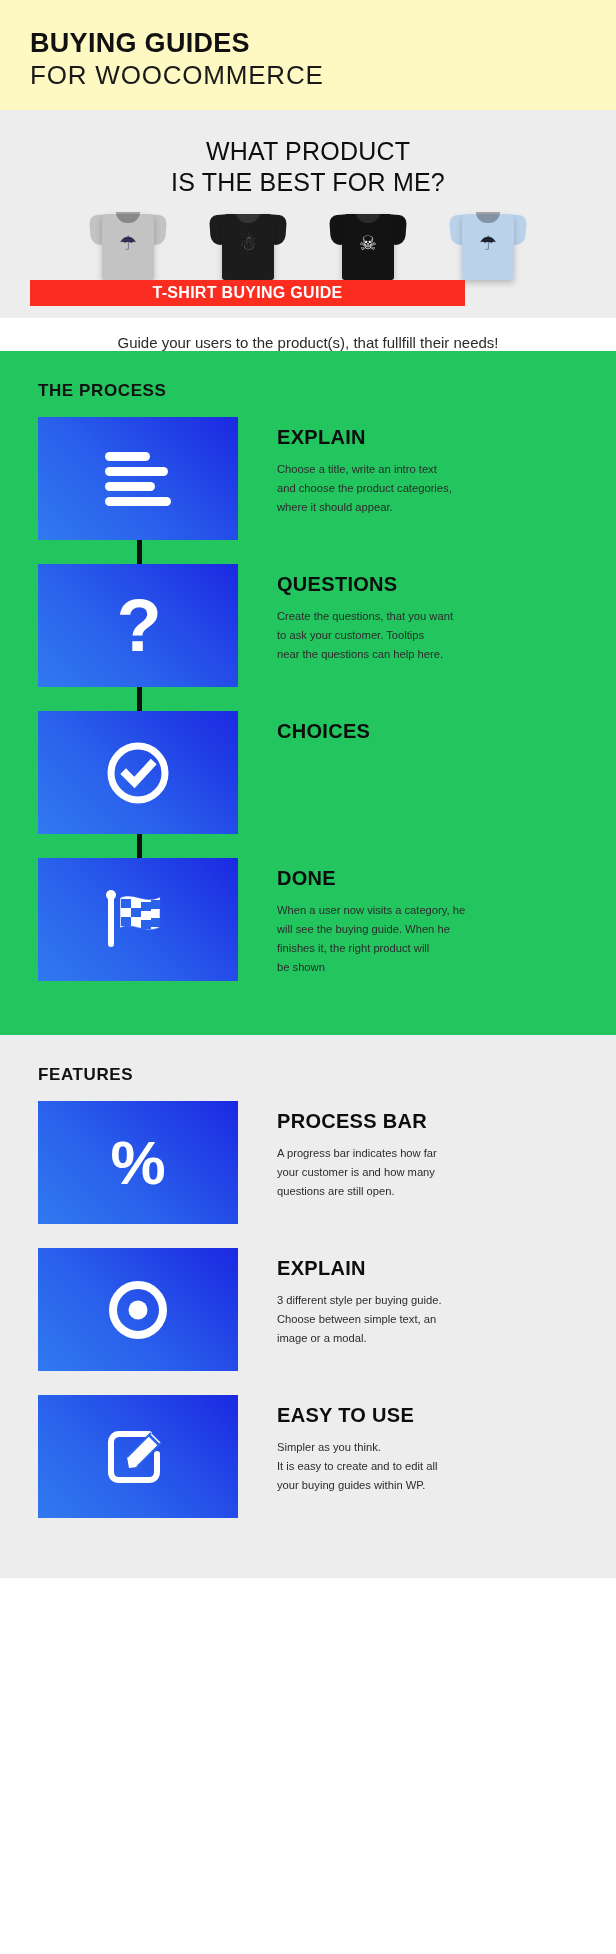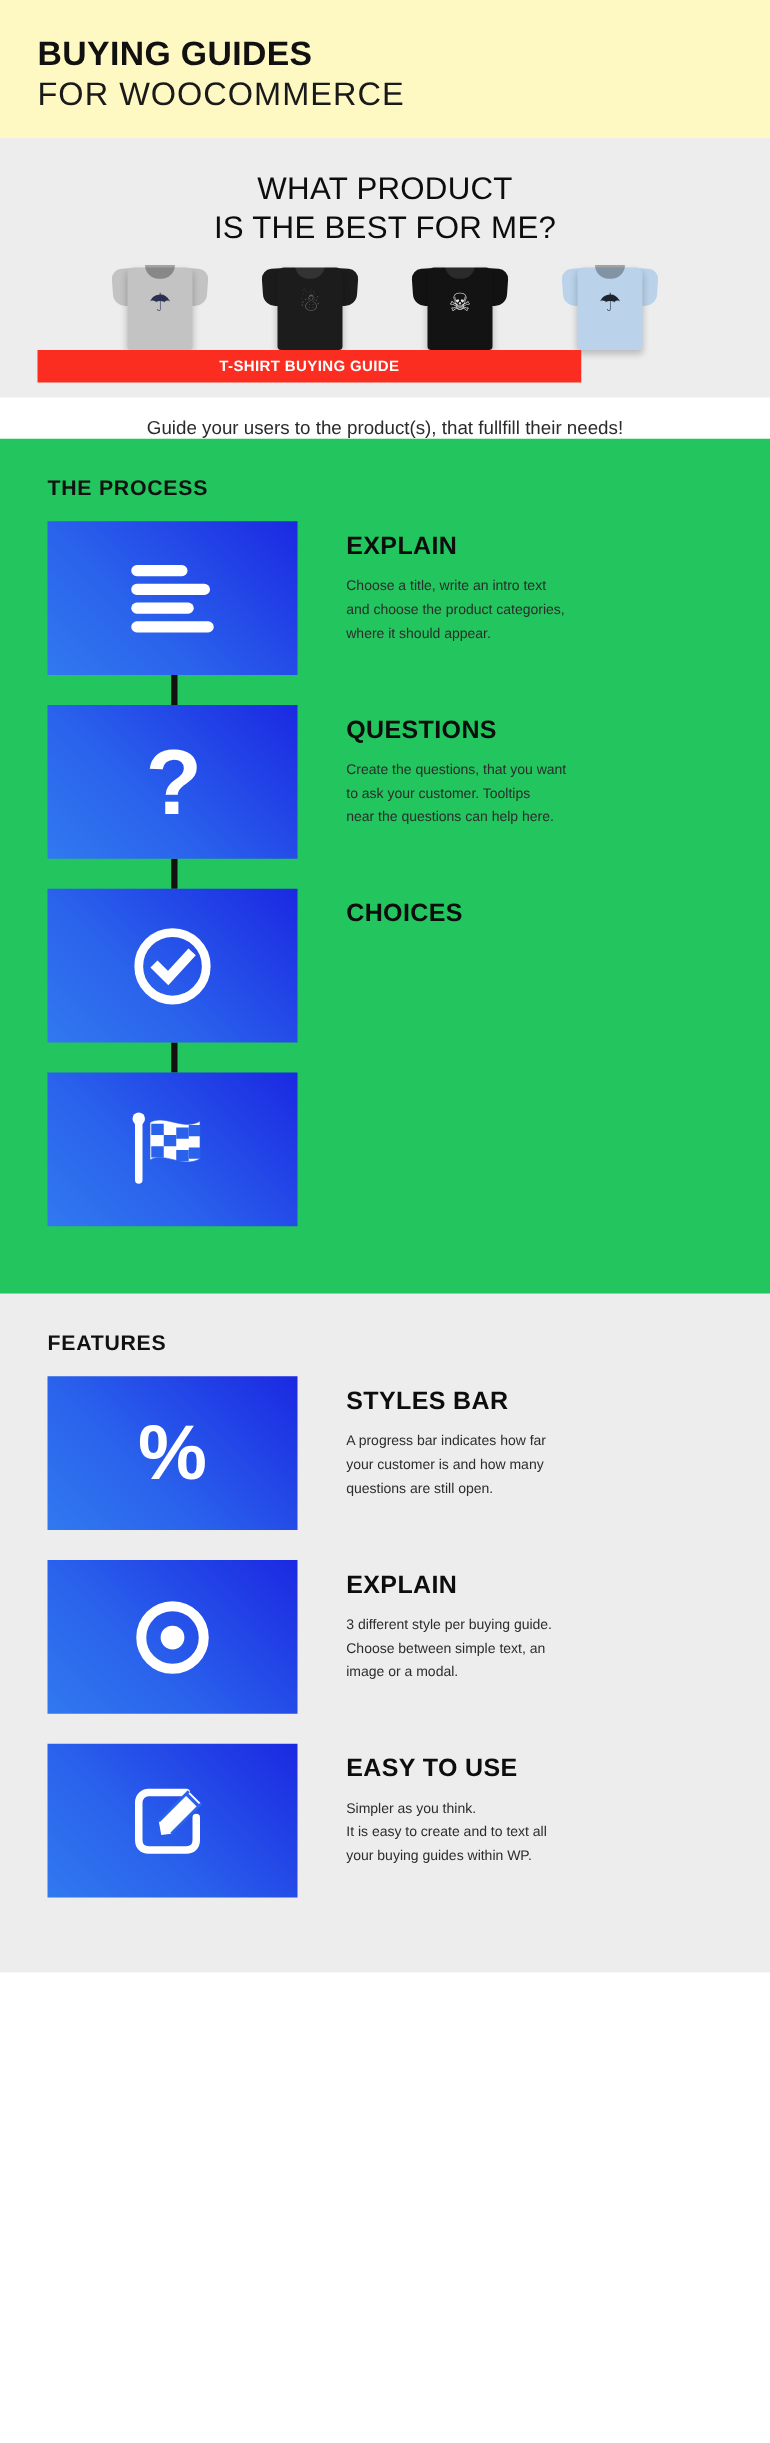--- a/index.html
+++ b/index.html
@@ -99,21 +99,21 @@
     text-align: center;
   }
   .hero-banner {
     position: absolute;
     left: 30px;
     right: 151px;
     top: 170px;
     height: 26px;
     background: #fb2c20;
     color: #ffffff;
-    font-size: 12px;
+    font-size: 16px;
     font-weight: 700;
     letter-spacing: 0.3px;
     display: flex;
     align-items: center;
     justify-content: center;
   }
 
   
   .section { position: relative; }
   .section.white  { background: #22c55e; }
@@ -312,37 +312,44 @@
               <rect x="19" y="14" width="10" height="9"></rect>
               <rect x="39" y="17" width="10" height="9"></rect>
               <rect x="29" y="23" width="10" height="9"></rect>
               <rect x="49" y="15" width="9" height="9"></rect>
               <rect x="19" y="32" width="10" height="9"></rect>
               <rect x="39" y="35" width="10" height="9"></rect>
               <rect x="49" y="33" width="9" height="9"></rect>
             </g>
           </svg>
         </div>
+        <div class="card-text">
+          <div class="card-title">DONE</div>
+          <div class="card-desc">When a user now visits a category, he
+will see the buying guide. When he
+finishes it, the right product will
+be shown</div>
+        </div>
       </div>
 
     </div>
     <div style="height:22px"></div>
   </div>
 
   <div class="section grey">
     <div class="section-title">FEATURES</div>
 
     <div class="cards">
 
       <div class="card-row">
         <div class="card-visual">
           <span class="icon-glyph icon-percent">%</span>
         </div>
         <div class="card-text">
-          <div class="card-title">STYLES BAR</div>
+          <div class="card-title">PROCESS BAR</div>
           <div class="card-desc">A progress bar indicates how far
 your customer is and how many
 questions are still open.</div>
         </div>
       </div>
 
       <div class="card-row">
         <div class="card-visual">
           <svg width="66" height="66" viewBox="0 0 66 66">
             <circle cx="33" cy="33" r="25" fill="none" stroke="#ffffff" stroke-width="8"></circle>
@@ -363,21 +370,21 @@
             <path d="M46 10 H16 C11 10 8 14 8 18 V48 C8 53 11 56 16 56 H46 C51 56 54 53 54 48 V30" fill="none" stroke="#ffffff" stroke-width="6" stroke-linecap="round"></path>
             <path d="M26 44 L24 33 L48 9 L58 19 L34 43 Z" fill="#ffffff"></path>
             <path d="M24 33 L48 9" stroke="#2a62ec" stroke-width="2.2" fill="none"></path>
             <path d="M34 43 L58 19" stroke="#2a62ec" stroke-width="2.2" fill="none"></path>
             <path d="M46 11 L56 21" stroke="#2a62ec" stroke-width="2.6" fill="none"></path>
           </svg>
         </div>
         <div class="card-text">
           <div class="card-title">EASY TO USE</div>
           <div class="card-desc">Simpler as you think.
-It is easy to create and to text all
+It is easy to create and to edit all
 your buying guides within WP.</div>
         </div>
       </div>
 
     </div>
     <div class="tail"></div>
   </div>
 
 </div>
 

